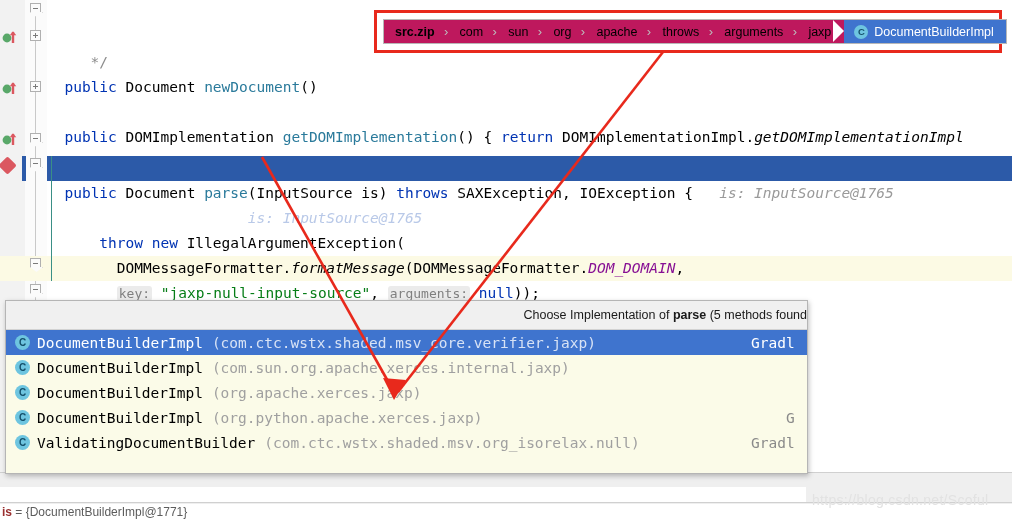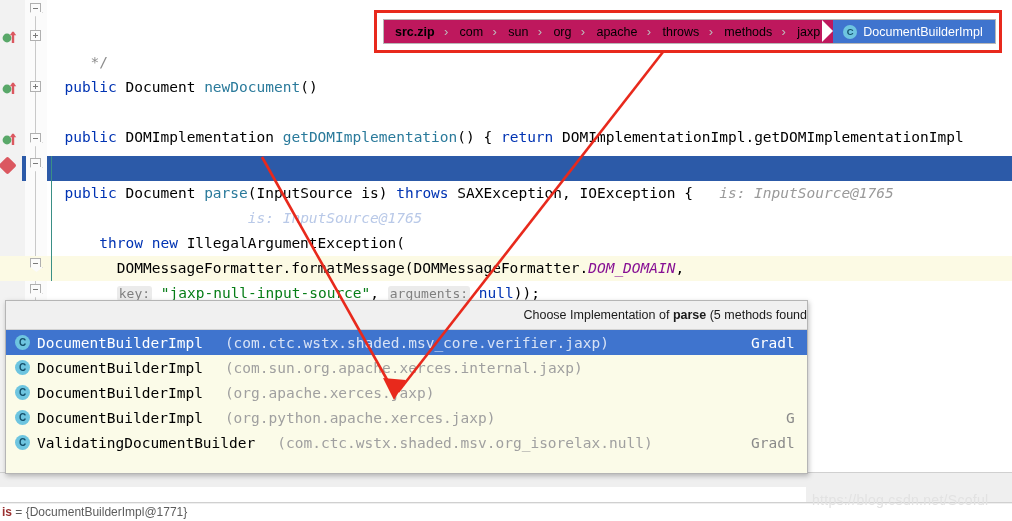--- a/index.html
+++ b/index.html
@@ -70,21 +70,21 @@
   
   .sel-band{
     position:absolute;left:47px;right:0;height:25px;background:#2c5aa8;
   }
   .sel-mark{position:absolute;left:22px;width:4px;height:25px;background:#2c5aa8;}
   .yellow-band{position:absolute;left:0;right:0;height:25px;background:#fcfae4;}
 
   .kw{color:#0033b3;}
   .id{color:#000000;}
   .mth{color:#2a7a9b;}
-  .mthi{color:#000000;}
+  .mthi{color:#000000;font-style:italic;}
   .fld{color:#871094;}
   .cfld{color:#871094;font-style:italic;}
   .str{color:#067d17;}
   .cmt{color:#8c8c8c;}
   .hint{color:#9a9a9a;font-style:italic;}
   .onsel{color:#ffffff;}
   .onsel-hint{color:#b9c9e8;font-style:italic;}
   .chip{
     background:#ebebeb;color:#808080;font-style:normal;
     border-radius:3px;padding:0 2px;font-size:13px;
@@ -153,21 +153,21 @@
   }
   .prow.sel{background:#3f74ce;}
   .prow .pico{
     width:15px;height:15px;border-radius:50%;background:#6ec5e0;
     color:#14506b;font-size:10px;font-weight:bold;
     display:flex;align-items:center;justify-content:center;
     margin-right:7px;flex:0 0 auto;
     font-family:"Liberation Sans", sans-serif;
   }
   .prow .pname{color:#000000;}
-  .prow .ppkg{color:#a0a0a0;margin-left:22px;}
+  .prow .ppkg{color:#a0a0a0;margin-left:9px;}
   .prow.sel .pname{color:#ffffff;}
   .prow.sel .ppkg{color:#d7e2f5;}
   .prow .pmod{
     position:absolute;color:#8a8a8a;white-space:nowrap;
   }
   .prow.sel .pmod{color:#ffffff;}
 
   
   .bottom-area{
     position:absolute;left:0;top:487px;width:1012px;height:34px;background:#ffffff;
@@ -251,21 +251,21 @@
     <span class="bc-item">com</span>
     <span class="bc-sep">›</span>
     <span class="bc-item">sun</span>
     <span class="bc-sep">›</span>
     <span class="bc-item">org</span>
     <span class="bc-sep">›</span>
     <span class="bc-item">apache</span>
     <span class="bc-sep">›</span>
     <span class="bc-item">throws</span>
     <span class="bc-sep">›</span>
-    <span class="bc-item">methods</span>
+    <span class="bc-item">arguments</span>
     <span class="bc-sep">›</span>
     <span class="bc-item">jaxp</span>
     <span class="bc-active">
       <span class="bc-cicon">C</span>
       <span>DocumentBuilderImpl</span>
     </span>
   </div>
 
 <div id="popup">
   <div id="popup-title">

